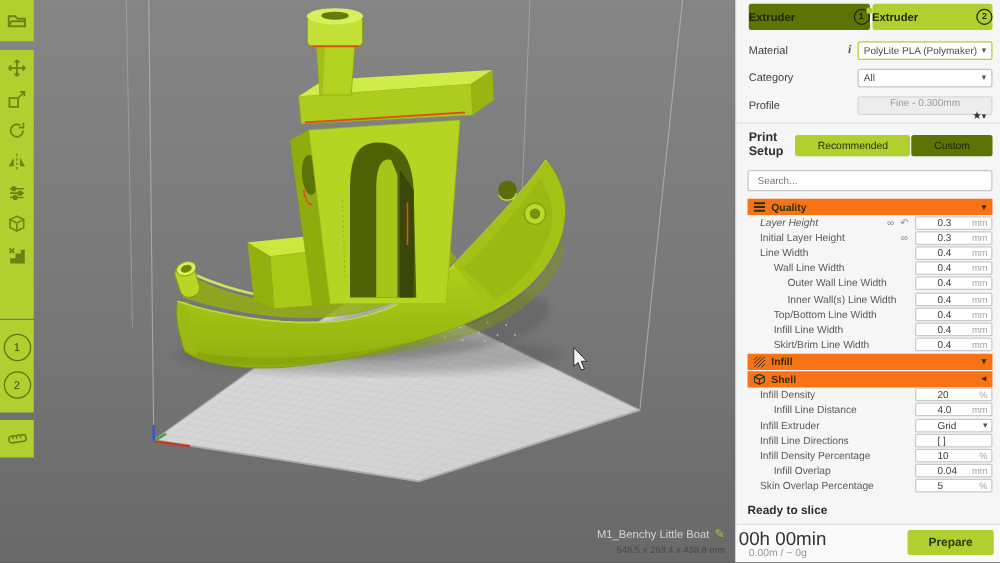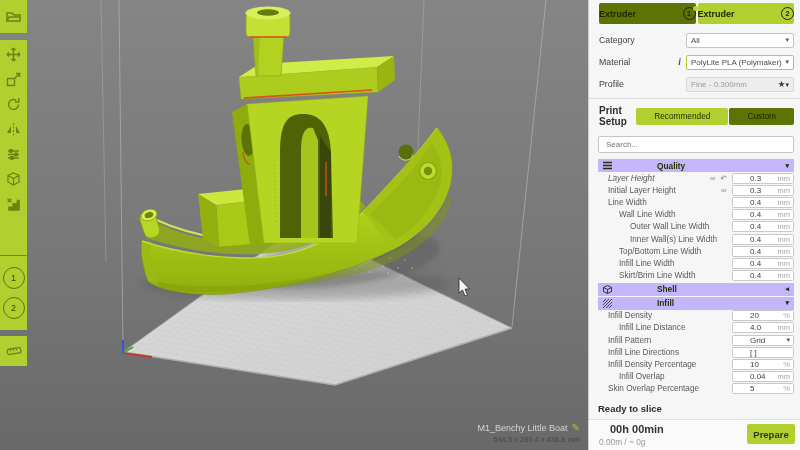--- a/index.html
+++ b/index.html
@@ -28,50 +28,50 @@
   .tab.inactive{background:#b2cf30;}
   .badge{position:relative;width:13px;height:13px;border:1.3px solid #1c2600;border-radius:50%;display:flex;align-items:center;justify-content:center;font-size:7px;font-weight:bold;box-sizing:border-box;}
   .badge .dot{position:absolute;top:-2px;right:-3px;width:5px;height:5px;border-radius:50%;background:#b2cf30;}
   .cfg{padding:1px 6px 0 10px;}
   .cfgrow{display:flex;align-items:center;height:22px;}
   .cfgrow .lbl{flex:1;font-size:8.8px;color:#3f3f3f;}
   .info{font-family:"Liberation Serif",serif;font-style:italic;font-weight:bold;font-size:9.5px;color:#555;margin-right:5px;}
   .ctrl{width:108px;height:15px;background:#fff;border:1px solid #c4c4c4;border-radius:2px;display:flex;align-items:center;padding:0 4px;font-size:8px;color:#4a4a4a;box-sizing:border-box;}
   .ctrl .caret{margin-left:auto;color:#555;font-size:7px;}
   .ctrl.lime{border-color:#b2cf30;}
-  .ctrl.disabled{background:#ededed;border-color:#d8d8d8;color:#9b9b9b;}
+  .ctrl.disabled{background:#ededed;border-color:#d8d8d8;color:#9b9b9b;flex-direction:column;}
   .ctrl .star{margin-left:auto;color:#333;font-size:8.5px;}
   .hr{height:1px;background:#ddd;margin-top:3px;}
   .psrow{display:flex;align-items:center;padding:6px 6px 4px 10px;}
   .pslabel{flex:1;font-size:10px;font-weight:bold;color:#2e2e2e;}
   .seg{display:flex;gap:1px;}
   .segbtn{height:17px;padding:0 18px;display:flex;align-items:center;font-size:8.3px;border-radius:2px;}
   .segbtn.rec{background:#b2cf30;color:#233000;}
   .segbtn.cus{background:#5d7404;color:#182400;}
   .search{margin:5px 6px 6px 9px;height:15px;border:1px solid #c6c6c6;border-radius:2px;background:#fff;display:flex;align-items:center;padding:0 5px;}
   .search input{border:none;outline:none;width:100%;font-family:"Liberation Sans",sans-serif;font-size:8px;color:#666;background:transparent;}
   .settings{margin:0 6px 0 9px;}
-  .shead{height:13px;background:#c4b5fd;display:flex;align-items:center;padding:0 5px;margin-top:1px;color:#243200;font-weight:bold;font-size:8.3px;gap:40px;}
+  .shead{height:13px;background:#f97316;display:flex;align-items:center;padding:0 5px;margin-top:1px;color:#243200;font-weight:bold;font-size:8.3px;}
   .shead svg{margin-right:5px;}
   .shead .scaret{margin-left:auto;font-size:7px;}
   .srow{display:flex;align-items:center;height:12.2px;color:#5a5a5a;font-size:8.2px;}
   .slabel{flex:1;white-space:nowrap;overflow:hidden;}
   .ind0{padding-left:10px;}.ind1{padding-left:21px;}.ind2{padding-left:32px;}
   .it{font-style:italic;}
   .sic{width:11px;text-align:center;color:#8c8c8c;font-size:8px;}
   .vbox{width:62px;height:11px;background:#fff;border:1px solid #c9c9c9;border-radius:1.5px;display:flex;align-items:center;padding:0 3px;margin-left:3px;box-sizing:border-box;}
   .vval{flex:1;color:#3c3c3c;font-size:8px;white-space:nowrap;padding-left:14px;}
   .vunit{color:#a5a5a5;font-size:7.5px;}
   .vcaret{color:#555;font-size:7px;}
   .statusline{margin:8px 9px 0;font-size:9.5px;font-weight:bold;color:#2e2e2e;}
   .ptrack{margin:5px 9px 0;height:4px;background:#e3e3e3;border-radius:2px;}
   .bottom{position:absolute;left:0;right:0;bottom:0;height:30px;border-top:1px solid #e0e0e0;background:#fafafa;}
-  .time{position:absolute;left:21px;top:3px;font-size:11px;font-weight:bold;color:#333;}
+  .time{position:absolute;left:2px;top:3px;font-size:15px;font-weight:normal;color:#333;}
   .usage{position:absolute;left:10px;top:17px;font-size:8.3px;color:#999;}
-  .prepare{position:absolute;right:5px;top:4px;width:48px;height:20px;background:#b2cf30;border-radius:2px;display:flex;align-items:center;justify-content:center;font-size:9.5px;font-weight:bold;color:#2b3a00;}
+  .prepare{position:absolute;right:5px;top:4px;width:69px;height:20px;background:#b2cf30;border-radius:2px;display:flex;align-items:center;justify-content:center;font-size:9.5px;font-weight:bold;color:#2b3a00;}
 </style>
 </head>
 <body>
 
 <div id="stage">
 
   <div id="viewport">
     <svg id="scene" width="588" height="450" viewBox="0 0 588 450">
       <defs>
         <linearGradient id="bgGrad" x1="0" y1="0" x2="0" y2="1">
@@ -290,35 +290,35 @@
       <div class="tab inactive">
         <span>Extruder</span>
         <span class="badge nodot">
             <b>2</b>
           </span>
       </div>
     </div>
 
     <div class="cfg">
       <div class="cfgrow">
-        <span class="lbl">Category</span>
-        <div class="ctrl">
-          <span>All</span>
-            <span class="caret">▾</span>
-        </div>
-      </div>
-      <div class="cfgrow">
         <span class="lbl">Material</span>
         <span class="info">i</span>
         <div class="ctrl lime">
           <span>PolyLite PLA (Polymaker)</span>
             <span class="caret">▾</span>
         </div>
       </div>
       <div class="cfgrow">
+        <span class="lbl">Category</span>
+        <div class="ctrl">
+          <span>All</span>
+            <span class="caret">▾</span>
+        </div>
+      </div>
+      <div class="cfgrow">
         <span class="lbl">Profile</span>
         <div class="ctrl disabled">
           <span>Fine - 0.300mm</span>
           <span class="star"><span>★</span><span style="font-size:7px;">▾</span></span>
         </div>
       </div>
     </div>
 
     <div class="hr"></div>
 
@@ -406,50 +406,50 @@
       <div class="srow">
         <span class="slabel ind1">Skirt/Brim Line Width</span>
         <span class="vbox">
             <span class="vval">0.4</span>
             <span class="vunit">mm</span>
           </span>
       </div>
 
       <div class="shead">
         <svg width="9" height="9" viewBox="0 0 9 9" fill="none">
+            <path d="M0,3 L3,0 M0,6 L6,0 M0,9 L9,0 M3,9 L9,3 M6,9 L9,6" stroke="#243200" stroke-width="0.8"></path>
+          </svg>
+        <span>Infill</span>
+        <span class="scaret">▾</span>
+      </div>
+
+      <div class="shead">
+        <svg width="9" height="9" viewBox="0 0 9 9" fill="none">
             <path d="M4.5,0.5 L8.5,2.5 L8.5,6.5 L4.5,8.5 L0.5,6.5 L0.5,2.5 Z M0.5,2.5 L4.5,4.5 L8.5,2.5 M4.5,4.5 L4.5,8.5" stroke="#243200" stroke-width="0.9"></path>
           </svg>
         <span>Shell</span>
         <span class="scaret">◂</span>
       </div>
 
-      <div class="shead">
-        <svg width="9" height="9" viewBox="0 0 9 9" fill="none">
-            <path d="M0,3 L3,0 M0,6 L6,0 M0,9 L9,0 M3,9 L9,3 M6,9 L9,6" stroke="#243200" stroke-width="0.8"></path>
-          </svg>
-        <span>Infill</span>
-        <span class="scaret">▾</span>
-      </div>
-
       <div class="srow">
         <span class="slabel ind0">Infill Density</span>
         <span class="vbox">
             <span class="vval">20</span>
             <span class="vunit">%</span>
           </span>
       </div>
       <div class="srow">
         <span class="slabel ind1">Infill Line Distance</span>
         <span class="vbox">
             <span class="vval">4.0</span>
             <span class="vunit">mm</span>
           </span>
       </div>
       <div class="srow">
-        <span class="slabel ind0">Infill Pattern</span>
+        <span class="slabel ind0">Infill Extruder</span>
         <span class="vbox">
             <span class="vval">Grid</span>
             <span class="vcaret">▾</span>
           </span>
       </div>
       <div class="srow">
         <span class="slabel ind0">Infill Line Directions</span>
         <span class="vbox">
             <span class="vval">[ ]</span>
             <span class="vunit"></span>

